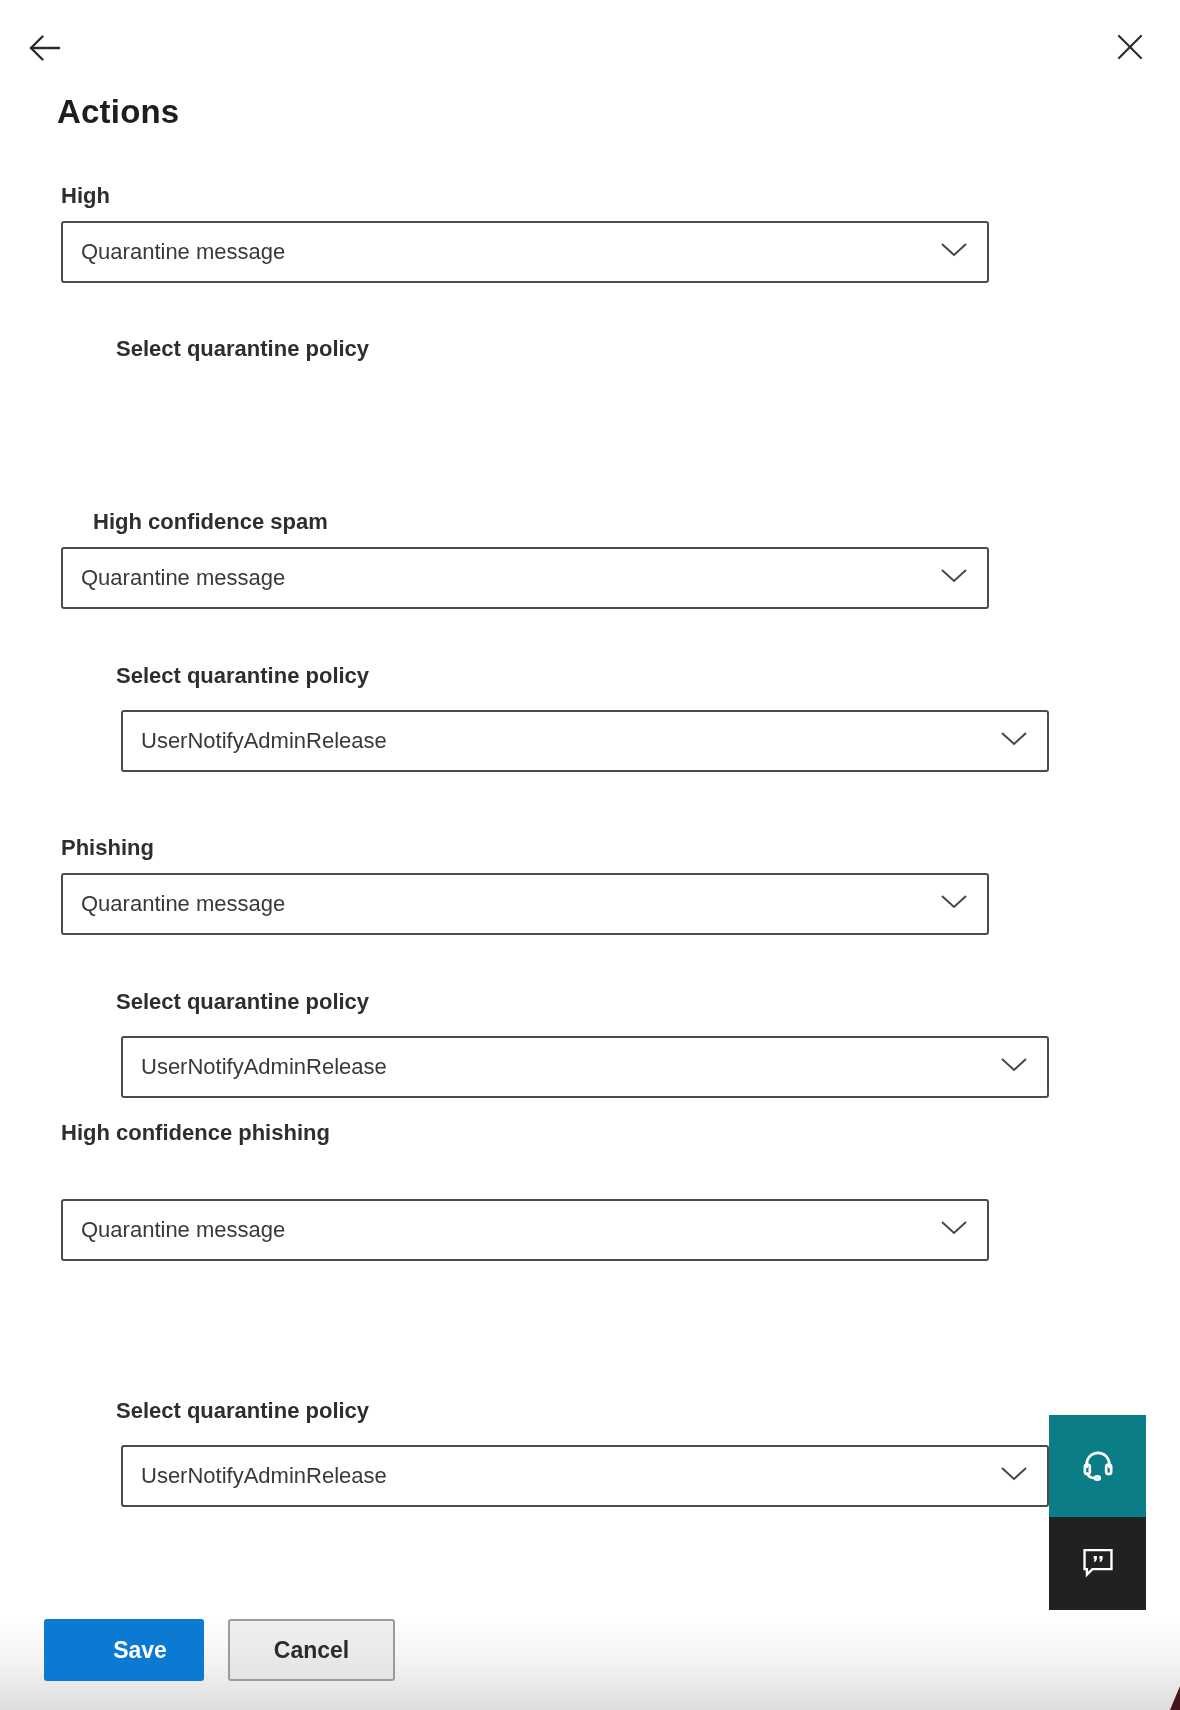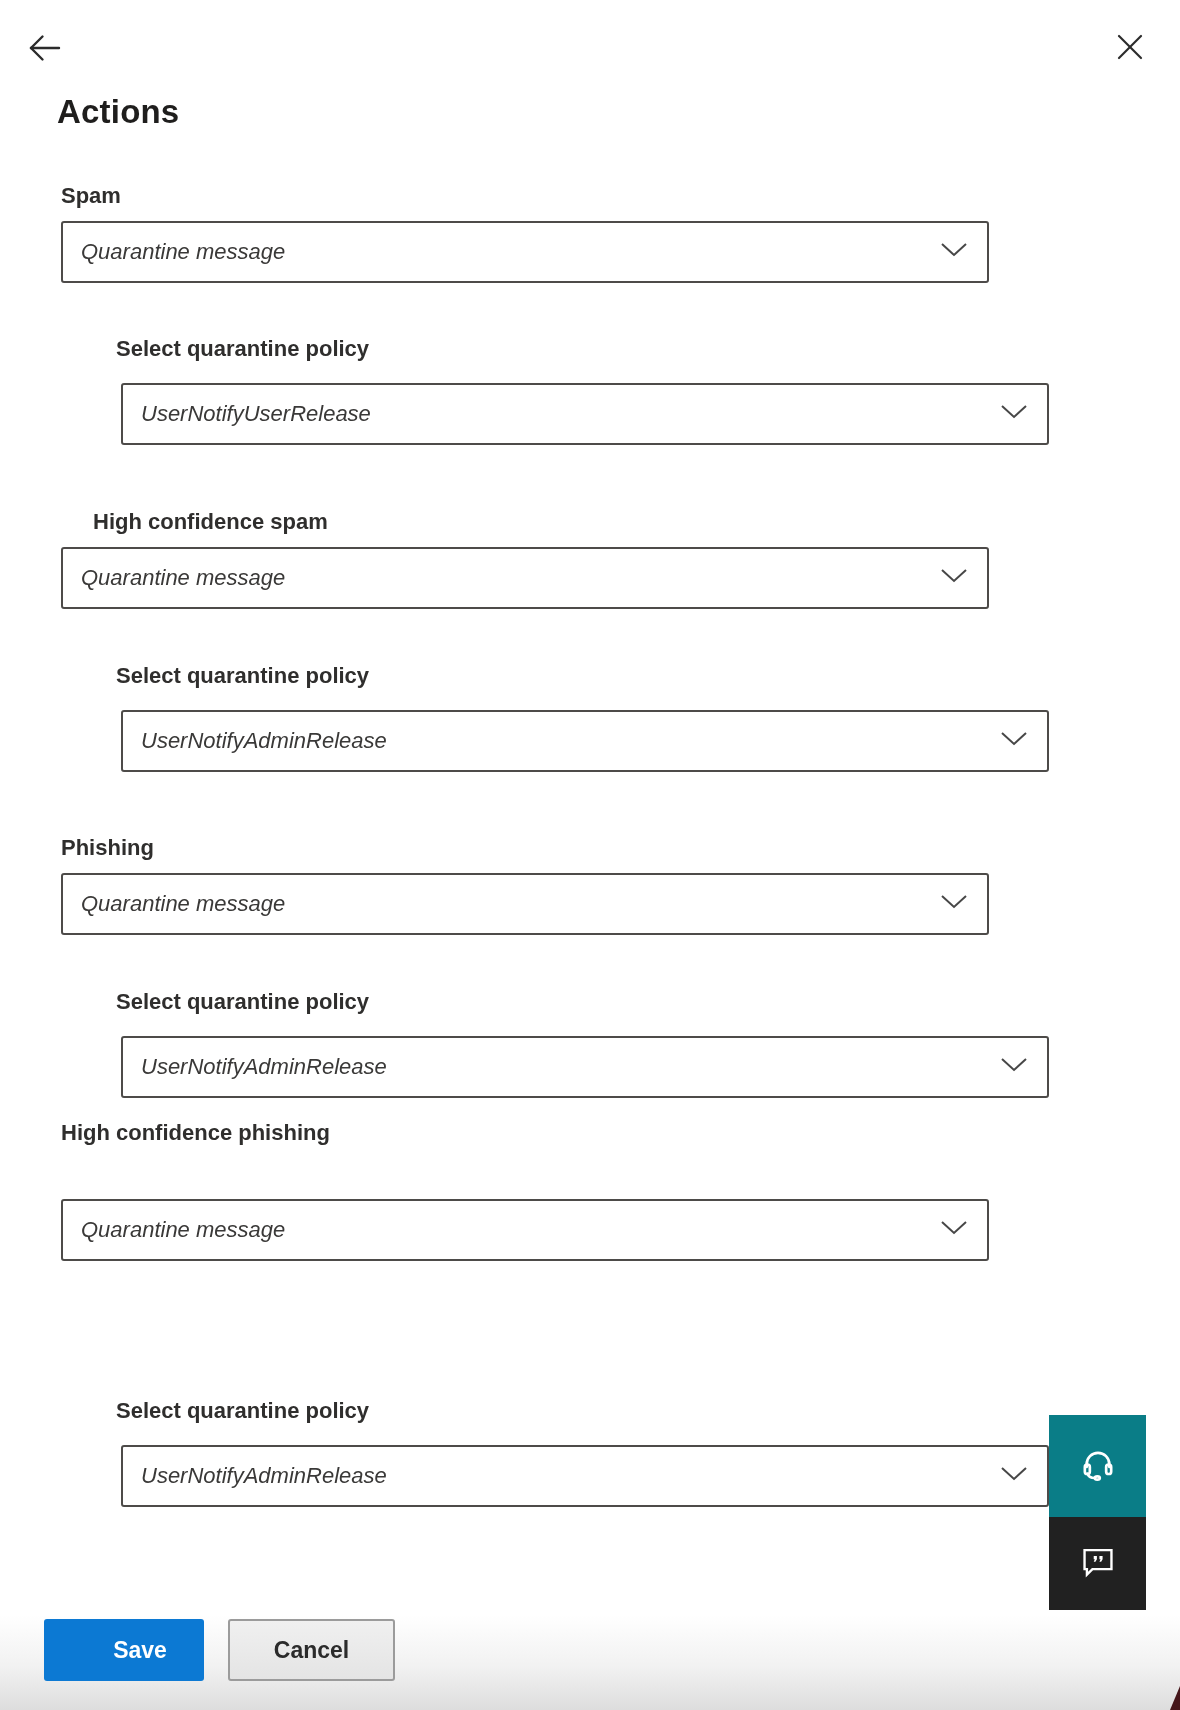--- a/index.html
+++ b/index.html
@@ -15,21 +15,21 @@
   
   .sec-label{left:61px;font-size:22px;font-weight:600;color:#2f2e2d;}
   .sub-label{left:116px;font-size:22px;font-weight:600;color:#2f2e2d;}
   
   .dropdown{
     box-sizing:border-box;height:62px;background:#ffffff;
     border:2px solid #4d4b49;border-radius:3px;cursor:pointer;
     display:flex;align-items:center;justify-content:space-between;
     padding:0 20px 0 18px;
   }
-  .dropdown .val{font-size:22px;color:#3a3938;font-style:italic;}
+  .dropdown .val{font-size:22px;color:#3a3938;}
   .dd-l1{left:61px;width:928px;}
   .dd-l2{left:121px;width:928px;}
   .note{
     left:58px;top:1292px;width:1030px;font-size:22px;color:#323130;line-height:38px;
   }
   .note span{display:block;white-space:nowrap;}
   .clip-label{
     left:61px;top:1560px;width:900px;height:33px;overflow:hidden;
   }
   .clip-label span{display:block;font-size:22.5px;font-weight:600;color:#2f2e2d;padding-top:3px;}
@@ -81,38 +81,30 @@
         <g fill="none" stroke="#2b2b2b" stroke-width="2.2" stroke-linecap="round">
           <line x1="3" y1="3" x2="25" y2="25"></line>
           <line x1="25" y1="3" x2="3" y2="25"></line>
         </g>
       </svg>
     </span>
   </button>
 
   <div class="abs page-title">Actions</div>
 
-  <div class="abs sec-label" style="top:183px;">Spam</div>
+  <div class="abs sec-label" style="top:183px;">High</div>
   <div class="abs dropdown dd-l1" style="top:221px;">
     <span class="val">Quarantine message</span>
     <span>
       <svg width="26" height="14" viewBox="0 0 26 14">
           <polyline points="1,1 13,12 25,1" fill="none" stroke="#474747" stroke-width="2"></polyline>
         </svg>
     </span>
   </div>
   <div class="abs sub-label" style="top:336px;">Select quarantine policy</div>
-  <div class="abs dropdown dd-l2" style="top:383px;">
-    <span class="val">UserNotifyUserRelease</span>
-    <span>
-      <svg width="26" height="14" viewBox="0 0 26 14">
-          <polyline points="1,1 13,12 25,1" fill="none" stroke="#474747" stroke-width="2"></polyline>
-        </svg>
-    </span>
-  </div>
 
   <div class="abs sec-label" style="top:509px;margin-left:32px;">High confidence spam</div>
   <div class="abs dropdown dd-l1" style="top:547px;">
     <span class="val">Quarantine message</span>
     <span>
       <svg width="26" height="14" viewBox="0 0 26 14">
           <polyline points="1,1 13,12 25,1" fill="none" stroke="#474747" stroke-width="2"></polyline>
         </svg>
     </span>
   </div>

